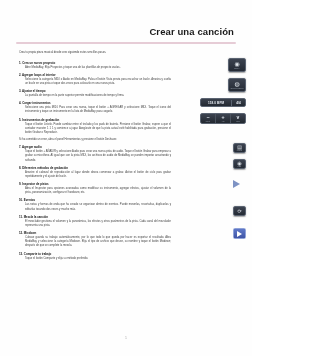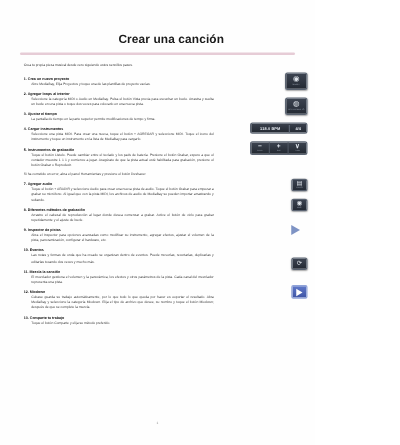--- a/index.html
+++ b/index.html
@@ -8,21 +8,21 @@
     background: #ffffff;
     font-family: "Liberation Sans", sans-serif;
     overflow: hidden;
   }
   .page {
     position: relative;
     width: 252px; height: 356px;
     background: #fefefe;
     padding: 0;
   }
-  .title-block { padding: 26px 16px 0 0; text-align: center; margin-left: 40px; }
+  .title-block { padding: 26px 16px 0 0; text-align: right; margin-left: 40px; }
   .page-title {
     font-size: 9.5px; font-weight: bold; color: #1a1a1a;
     letter-spacing: .1px; padding-right: 2px;
   }
   .title-rule {
     margin: 5px 16px 0 16px; height: 1.6px;
     background: #e6ccd6; border-radius: 1px;
   }
   .intro {
     margin: 7px 0 0 19px; width: 150px;

